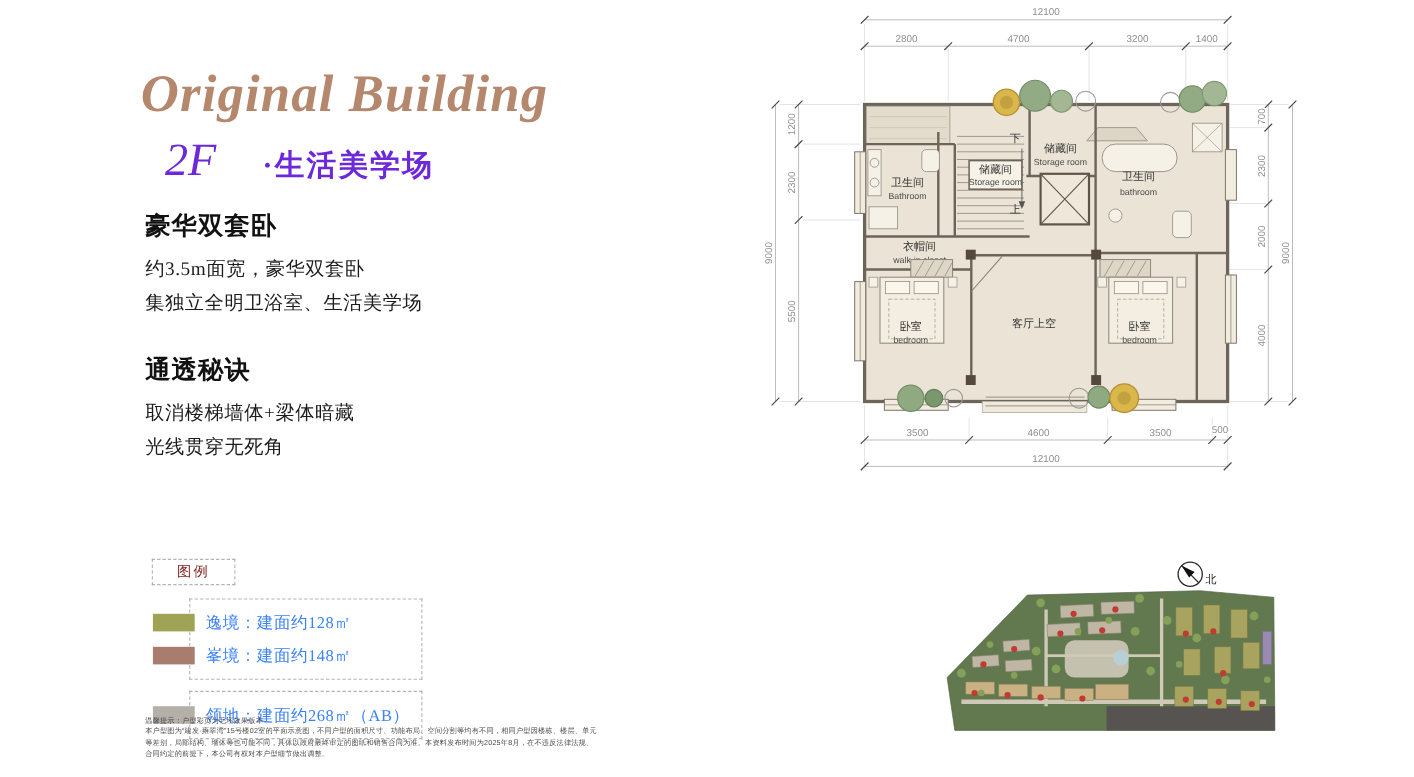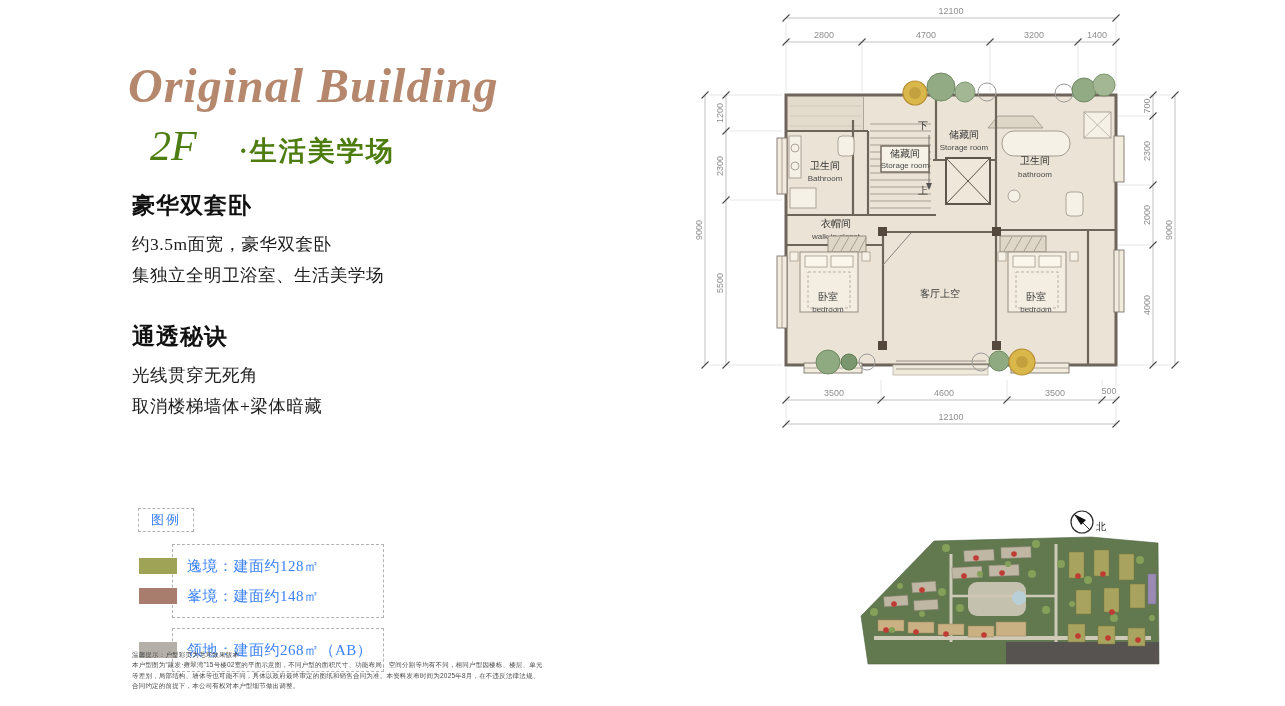--- a/index.html
+++ b/index.html
@@ -9,34 +9,34 @@
   }
   .abs{position:absolute;}
 
   
   .title{
     left:128px;top:58px;
     font-family:"Liberation Serif",serif;font-style:italic;font-weight:700;
     font-size:48px;color:#b5876d;letter-spacing:1px;white-space:nowrap;
   }
   .subtitle{
-    left:150px;top:122px;display:flex;align-items:baseline;color:#4d7c0f;white-space:nowrap;
+    left:150px;top:122px;display:flex;align-items:baseline;color:#6d28d9;white-space:nowrap;
   }
   .subtitle .num{font-family:"Liberation Serif",serif;font-style:italic;font-size:42px;}
   .subtitle .rest{font-family:"Liberation Serif",serif;font-weight:600;font-size:27px;letter-spacing:2px;margin-left:42px;}
 
   .copy{left:132px;top:190px;width:430px;font-family:"Liberation Serif",serif;color:#1c1c1c;}
   .copy h3{margin:0 0 8px 0;font-size:23px;font-weight:700;letter-spacing:1px;color:#111;}
   .copy .sec2{margin-top:30px;}
   .copy p{margin:0;font-size:17.5px;line-height:1.78;letter-spacing:.5px;}
 
   
   .legend{left:138px;top:508px;font-family:"Liberation Serif",serif;}
   .legend-title{
-    display:inline-block;border:1px dashed #b3b3b3;padding:2px 12px;font-size:13px;color:#3b82f6;
+    display:inline-block;border:1px dashed #b3b3b3;padding:2px 22px;font-size:13px;color:#7f1d1d;
     margin-bottom:12px;letter-spacing:2px;
   }
   .legend-group{
     border:1px dashed #b3b3b3;margin-left:34px;padding:6px 14px;width:182px;
   }
   .legend-group + .legend-group{margin-top:10px;}
   .legend-row{position:relative;height:30px;display:flex;align-items:center;}
   .legend-row .swatch{position:absolute;left:-48px;top:7px;width:38px;height:16px;}
   .legend-row .lab{font-size:15px;color:#3b82f6;white-space:nowrap;letter-spacing:.5px;}
 
@@ -76,22 +76,22 @@
 </div>
 
 <div class="abs copy">
   <div>
     <h3>豪华双套卧</h3>
     <p>约3.5m面宽，豪华双套卧</p>
     <p>集独立全明卫浴室、生活美学场</p>
   </div>
   <div class="sec2">
     <h3>通透秘诀</h3>
+    <p>取消楼梯墙体+梁体暗藏</p>
     <p>光线贯穿无死角</p>
-    <p>取消楼梯墙体+梁体暗藏</p>
   </div>
 </div>
 
 <div class="abs legend">
   <div class="legend-title">图例</div>
 
   <div class="legend-group">
     <div class="legend-row">
       <span class="swatch" style="background: rgb(159, 163, 85);"></span>
       <span class="lab">逸境：建面约128㎡</span>

